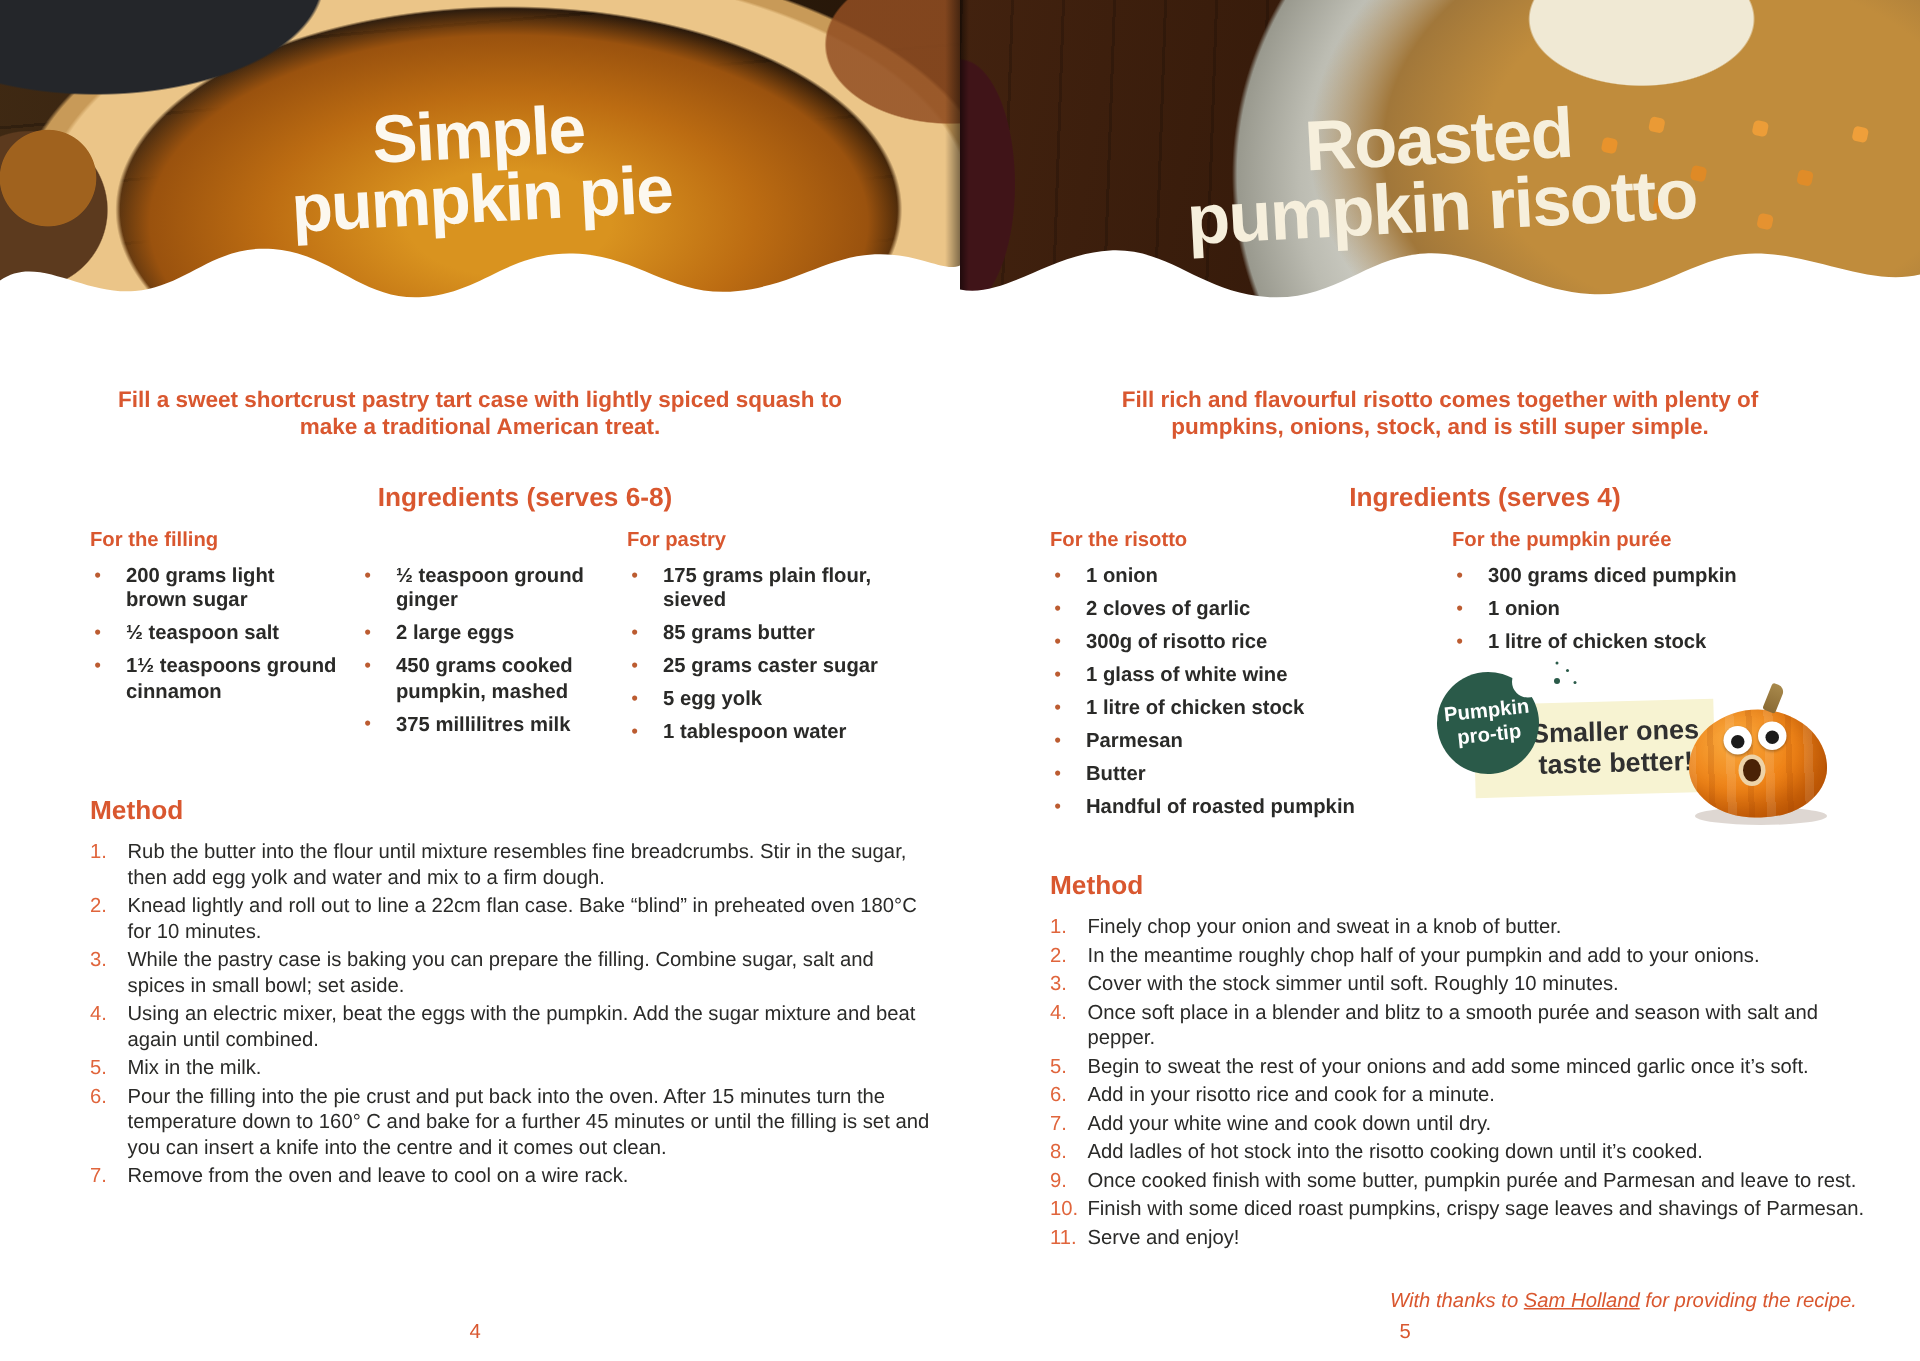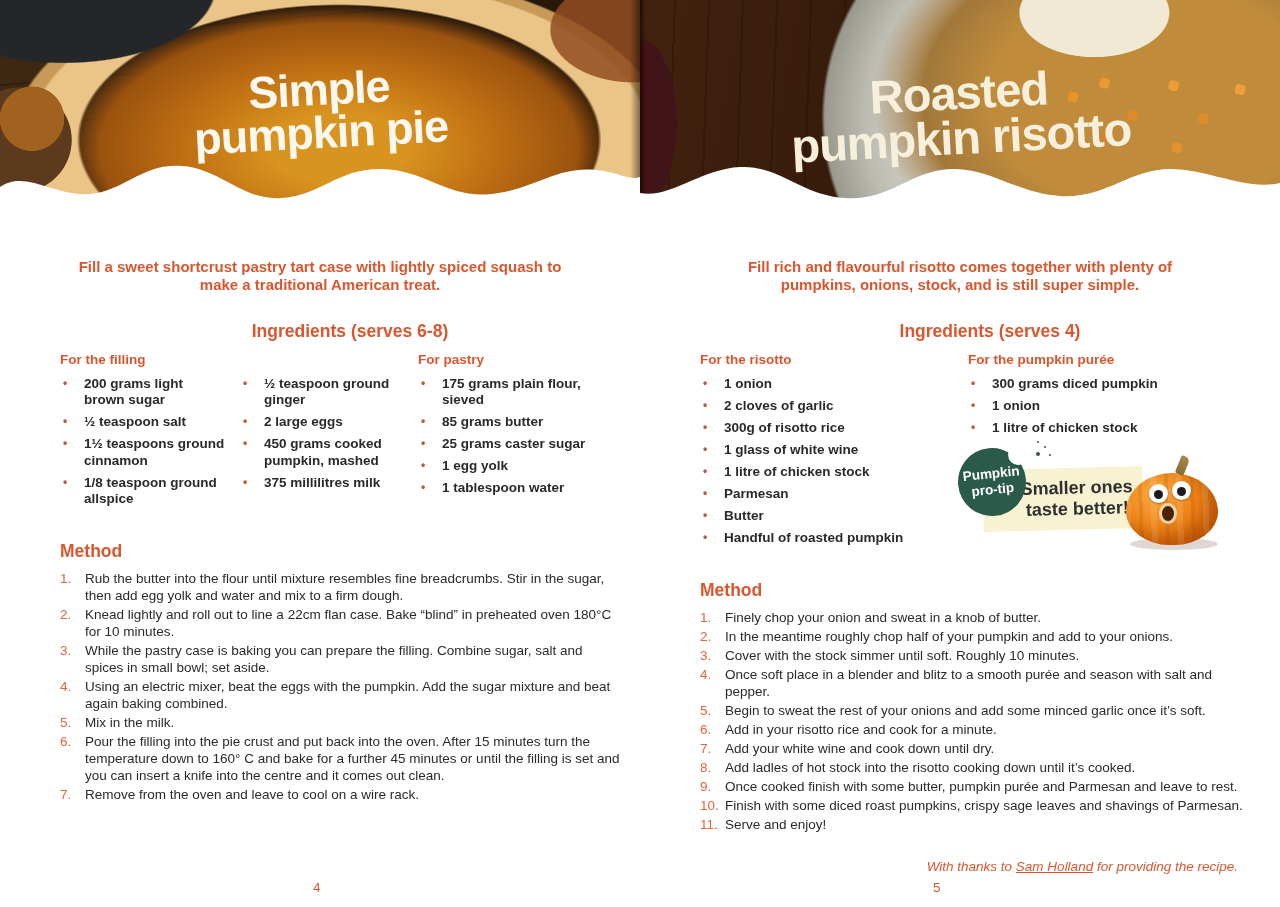--- a/index.html
+++ b/index.html
@@ -121,43 +121,42 @@
 
     <h2 class="ing-heading"><span class="bold">Ingredients</span><span> (serves 6-8)</span></h2>
 
     <div class="ing-grid left-grid">
       <div class="group-head span2">For the filling</div>
       <div class="group-head">For pastry</div>
       <ul class="bullets">
           <li>200 grams light brown sugar</li>
           <li>½ teaspoon salt</li>
           <li>1½ teaspoons ground cinnamon</li>
-          <li>1/8 teaspoon ground allspice</li>
         </ul>
       <ul class="bullets">
           <li>½ teaspoon ground ginger</li>
           <li>2 large eggs</li>
           <li>450 grams cooked pumpkin, mashed</li>
           <li>375 millilitres milk</li>
         </ul>
       <ul class="bullets">
           <li>175 grams plain flour, sieved</li>
           <li>85 grams butter</li>
           <li>25 grams caster sugar</li>
-          <li>1 egg yolk</li>
+          <li>5 egg yolk</li>
           <li>1 tablespoon water</li>
         </ul>
     </div>
 
     <h2 class="method-heading">Method</h2>
     <ol class="steps">
         <li>Rub the butter into the flour until mixture resembles fine breadcrumbs. Stir in the sugar, then add egg yolk and water and mix to a firm dough.</li>
         <li>Knead lightly and roll out to line a 22cm flan case. Bake “blind” in preheated oven 180°C for 10 minutes.</li>
         <li>While the pastry case is baking you can prepare the filling. Combine sugar, salt and spices in small bowl; set aside.</li>
-        <li>Using an electric mixer, beat the eggs with the pumpkin. Add the sugar mixture and beat again baking combined.</li>
+        <li>Using an electric mixer, beat the eggs with the pumpkin. Add the sugar mixture and beat again until combined.</li>
         <li>Mix in the milk.</li>
         <li>Pour the filling into the pie crust and put back into the oven. After 15 minutes turn the temperature down to 160° C and bake for a further 45 minutes or until the filling is set and you can insert a knife into the centre and it comes out clean.</li>
         <li>Remove from the oven and leave to cool on a wire rack.</li>
       </ol>
 
     <div class="page-number">4</div>
   </section>
 
   <section class="page page-right">
     <div class="hero hero-right">

